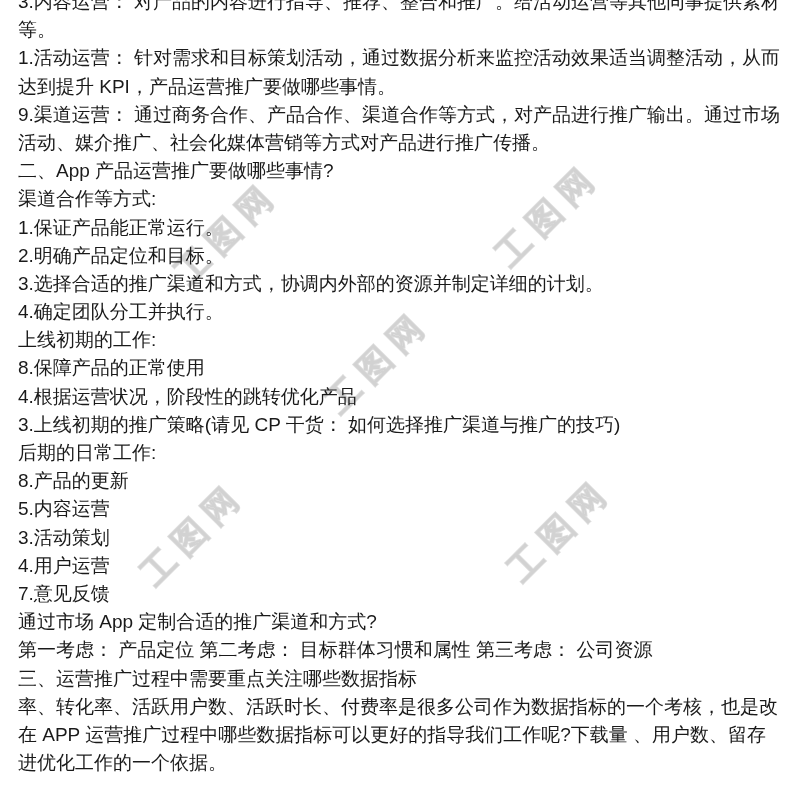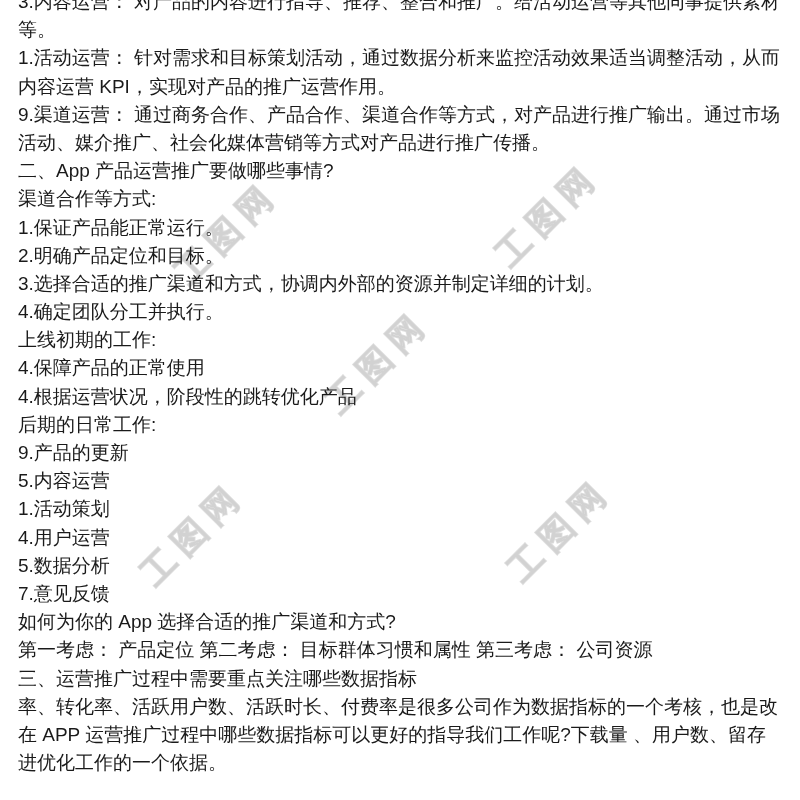--- a/index.html
+++ b/index.html
@@ -60,39 +60,39 @@
       <div class="wm" style="left: 227px; top: 233px;">工图网</div>
       <div class="wm" style="left: 548px; top: 215px;">工图网</div>
       <div class="wm" style="left: 378px; top: 362px;">工图网</div>
       <div class="wm" style="left: 193px; top: 534px;">工图网</div>
       <div class="wm" style="left: 560px; top: 530px;">工图网</div>
     </div>
   <div class="text-layer">
       <div class="line">3.内容运营：  对产品的内容进行指导、推荐、整合和推广。给活动运营等其他同事提供素材</div>
       <div class="line">等。</div>
       <div class="line">1.活动运营：  针对需求和目标策划活动，通过数据分析来监控活动效果适当调整活动，从而</div>
-      <div class="line">内容运营 KPI，实现对产品的推广运营作用。</div>
+      <div class="line">达到提升 KPI，产品运营推广要做哪些事情。</div>
       <div class="line">9.渠道运营：  通过商务合作、产品合作、渠道合作等方式，对产品进行推广输出。通过市场</div>
       <div class="line">活动、媒介推广、社会化媒体营销等方式对产品进行推广传播。</div>
       <div class="line">二、App 产品运营推广要做哪些事情?</div>
       <div class="line">渠道合作等方式:</div>
       <div class="line">1.保证产品能正常运行。</div>
       <div class="line">2.明确产品定位和目标。</div>
       <div class="line">3.选择合适的推广渠道和方式，协调内外部的资源并制定详细的计划。</div>
       <div class="line">4.确定团队分工并执行。</div>
       <div class="line">上线初期的工作:</div>
-      <div class="line">4.保障产品的正常使用</div>
+      <div class="line">8.保障产品的正常使用</div>
       <div class="line">4.根据运营状况，阶段性的跳转优化产品</div>
+      <div class="line">3.上线初期的推广策略(请见 CP 干货：  如何选择推广渠道与推广的技巧)</div>
       <div class="line">后期的日常工作:</div>
-      <div class="line">9.产品的更新</div>
+      <div class="line">8.产品的更新</div>
       <div class="line">5.内容运营</div>
-      <div class="line">1.活动策划</div>
+      <div class="line">3.活动策划</div>
       <div class="line">4.用户运营</div>
-      <div class="line">5.数据分析</div>
       <div class="line">7.意见反馈</div>
-      <div class="line">如何为你的 App 选择合适的推广渠道和方式?</div>
+      <div class="line">通过市场 App 定制合适的推广渠道和方式?</div>
       <div class="line">第一考虑：  产品定位 第二考虑：  目标群体习惯和属性 第三考虑：  公司资源</div>
       <div class="line">三、运营推广过程中需要重点关注哪些数据指标</div>
       <div class="line">率、转化率、活跃用户数、活跃时长、付费率是很多公司作为数据指标的一个考核，也是改</div>
       <div class="line">在 APP 运营推广过程中哪些数据指标可以更好的指导我们工作呢?下载量 、用户数、留存</div>
       <div class="line">进优化工作的一个依据。</div>
     </div>
 </div>
 
 </body></html>

